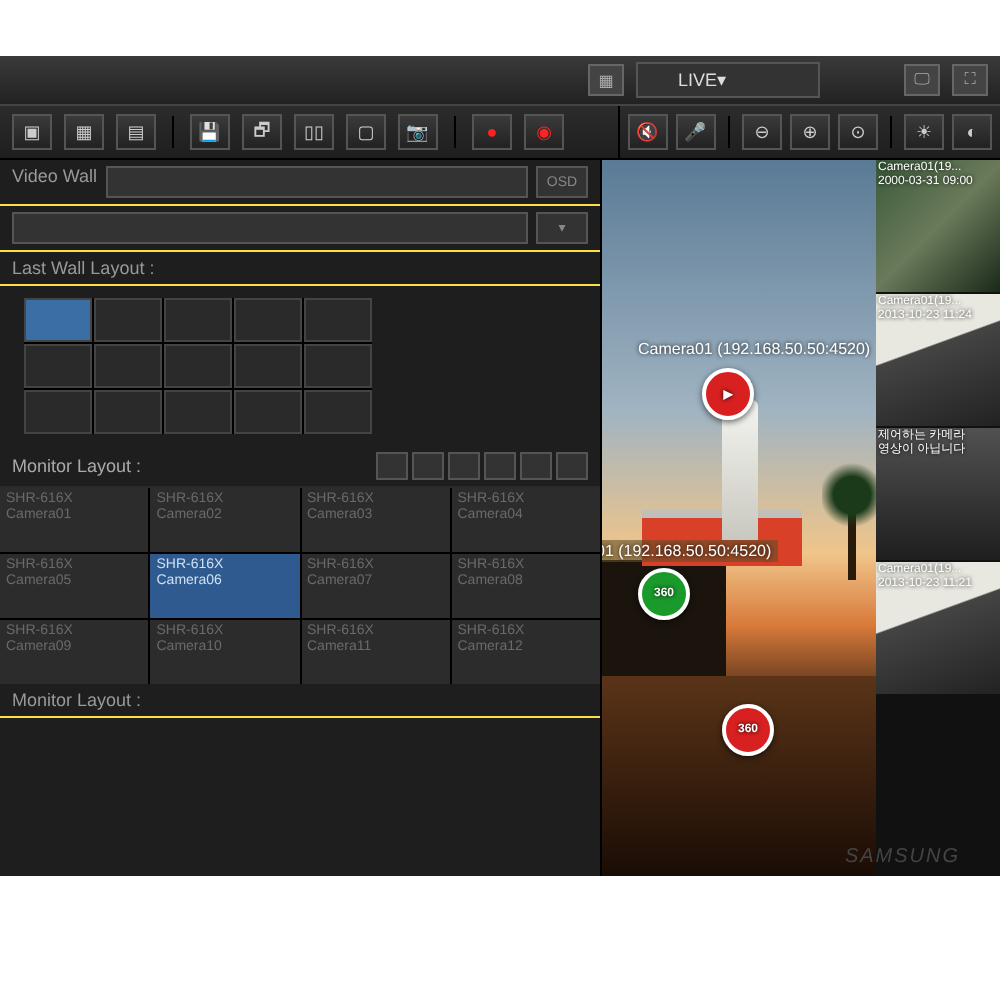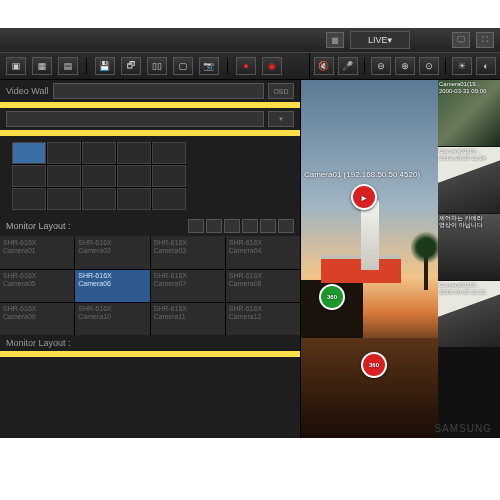--- a/index.html
+++ b/index.html
@@ -1,29 +1,29 @@
 <!DOCTYPE html>
 <html><head>
 <meta charset="utf-8">
 <style>
 html,body{margin:0;padding:0;background:#fff;font-family:Arial,sans-serif;font-size:9px;color:#aaa}
 .app{width:500px;height:410px;margin:0 auto;background:#1a1a1a;display:flex;flex-direction:column;position:relative}
 .blank-top{height:28px;background:#fff}
 .titlebar{height:24px;background:linear-gradient(#3a3a3a,#222);display:flex;align-items:center;justify-content:flex-end;padding:0 6px;gap:6px}
-.mode-sel{background:#333;border:1px solid #555;color:#ddd;height:16px;width:50px;font-size:9px;display:flex;align-items:center;justify-content:center;padding:0 4px}
+.mode-sel{background:#333;border:1px solid #555;color:#ddd;height:16px;width:50px;font-size:9px;display:flex;align-items:center;justify-content:flex-start;padding:0 20px}
 .titlebar .ic{width:16px;height:14px;background:#444;border:1px solid #666;display:flex;align-items:center;justify-content:center;color:#aaa;font-size:8px}
 .toolbars{display:flex;background:linear-gradient(#2c2c2c,#1e1e1e);border-top:1px solid #444;border-bottom:1px solid #000}
 .toolbar-left{width:300px;height:26px;display:flex;align-items:center;gap:6px;padding:0 6px}
 .toolbar-right{flex:1;height:26px;display:flex;align-items:center;gap:4px;padding:0 4px;border-left:1px solid #000}
 .tbtn{width:18px;height:16px;background:linear-gradient(#3a3a3a,#222);border:1px solid #555;display:flex;align-items:center;justify-content:center;color:#ccc;font-size:9px}
 .tbtn.red{color:#f22}
 .sep{width:1px;height:16px;background:#000;margin:0 2px}
 .body{flex:1;display:flex;overflow:hidden}
 .sidebar{width:300px;background:#1e1e1e;display:flex;flex-direction:column;border-right:1px solid #000}
-.row{display:flex;align-items:center;gap:4px;padding:3px 6px;border-bottom:6px solid #fde047}
+.row{display:flex;align-items:flex-start;gap:4px;padding:3px 6px;border-bottom:1px solid #fde047}
 .row label{color:#999;font-size:9px;white-space:nowrap}
 .dd{flex:1;height:14px;background:#333;border:1px solid #555}
 .osdbtn{width:24px;height:14px;background:#333;border:1px solid #555;font-size:7px;display:flex;align-items:center;justify-content:center;color:#888}
 .wall-grid{margin:6px 12px;display:grid;grid-template-columns:repeat(5,34px);grid-template-rows:repeat(3,22px);gap:1px;background:#000;width:max-content}
 .wcell{background:#2a2a2a;border:1px solid #444}
 .wcell.sel{background:#3b6ea5}
 .monlayout-head{display:flex;align-items:center;justify-content:space-between;padding:3px 6px;border-bottom:1px solid #2a2a2a}
 .layicons{display:flex;gap:2px}
 .layicons .li{width:14px;height:12px;background:#333;border:1px solid #555}
 .cam-grid{display:grid;grid-template-columns:repeat(4,1fr);grid-auto-rows:32px;gap:1px;background:#000;flex:0 0 auto}
@@ -45,21 +45,21 @@
 .thumbs{width:62px;background:#111;display:flex;flex-direction:column;gap:1px}
 .thumb{flex:0 0 66px;background:#222;position:relative;overflow:hidden;font-size:6px;color:#fff}
 .thumb .tl{position:absolute;top:1px;left:1px;right:1px;line-height:1.1;text-shadow:0 0 2px #000;z-index:2}
 .thumb .bg1{position:absolute;inset:0;background:linear-gradient(135deg,#3a5a3a,#6a7a5a,#1a2a1a)}
 .thumb .bg2{position:absolute;inset:0;background:linear-gradient(#888,#333)}
 .thumb .bg3{position:absolute;inset:0;background:linear-gradient(160deg,#e8e8e0 40%,#444 41%,#222)}
 .thumb .dark{position:absolute;inset:0;background:rgba(0,0,0,.4)}
 .tree{position:absolute;left:110px;top:150px;width:30px;height:60px}
 .tree:before{content:"";position:absolute;left:13px;top:20px;width:4px;height:40px;background:#2a1a0a}
 .tree:after{content:"";position:absolute;left:0;top:0;width:30px;height:35px;background:radial-gradient(circle,#1a3a1a 40%,transparent 70%)}
-.brand{position:absolute;right:8px;bottom:4px;color:#444;font-size:10px;letter-spacing:1px}
+.brand{position:absolute;right:20px;bottom:4px;color:#444;font-size:10px;font-style:italic;letter-spacing:1px}
 </style>
 </head>
 <body>
 
 <div class="blank-top"></div>
 <div class="app">
 
   <div class="titlebar">
     <div class="ic">▦</div>
     <div class="mode-sel">
@@ -103,20 +103,23 @@
     <div class="sidebar">
       <div class="row">
         <label>Video Wall</label>
         <div class="dd"></div>
         <div class="osdbtn">OSD</div>
       </div>
       <div class="row">
         <div class="dd"></div>
         <div class="osdbtn">▾</div>
       </div>
+      <div class="row">
+          <label>Last Wall Layout :</label>
+        </div>
       <div class="wall-grid" id="wallgrid">
           <div class="wcell sel"></div>
           <div class="wcell"></div>
           <div class="wcell"></div>
           <div class="wcell"></div>
           <div class="wcell"></div>
           <div class="wcell"></div>
           <div class="wcell"></div>
           <div class="wcell"></div>
           <div class="wcell"></div>
@@ -194,24 +197,25 @@
     </div>
 
     <div class="viewer">
       <div class="main-view">
         <div class="sky"></div>
         <div class="water"></div>
         <div class="rock"></div>
         <div class="house"></div>
         <div class="lighthouse"></div>
         <div class="tree"></div>
-        <div class="overlay" style="left:3px;top:90px">Camera01 (192.168.50.50:4520)</div>
+        <div class="overlay" style="left:18px;top:90px">Camera01 (192.168.50.50:4520)</div>
         <div class="overlay" style="left:50px;top:104px">
             <div class="pin red">▶</div>
           </div>
+        <div class="overlay" style="left:-6px;top:190px;background:rgba(100,80,40,.6);padding:1px 3px">01 (192.168.50.50:4520)</div>
         <div class="overlay" style="left:18px;top:204px">
             <div class="pin green">360</div>
           </div>
         <div class="overlay" style="left:60px;top:272px">
             <div class="pin red">360</div>
           </div>
       </div>
       <div class="thumbs" id="thumbs">
           <div class="thumb">
             <div class="bg1"></div>

